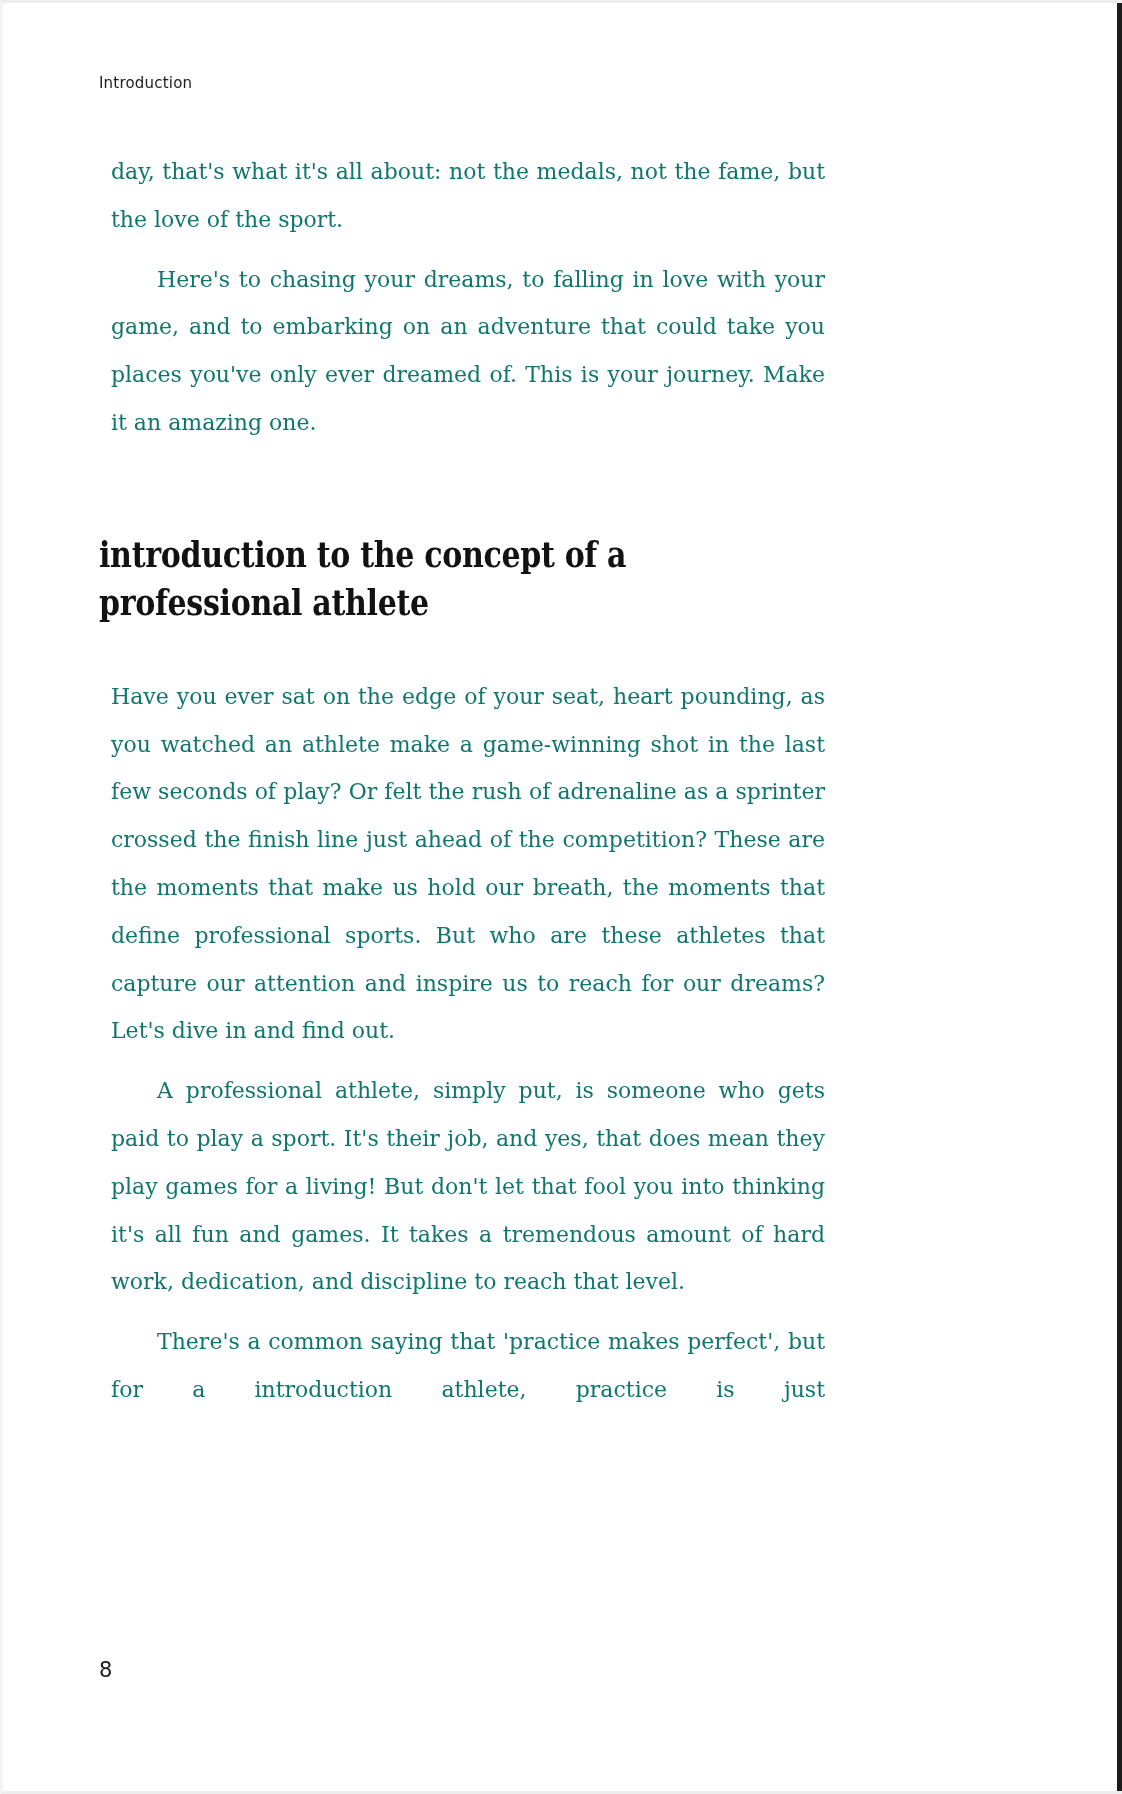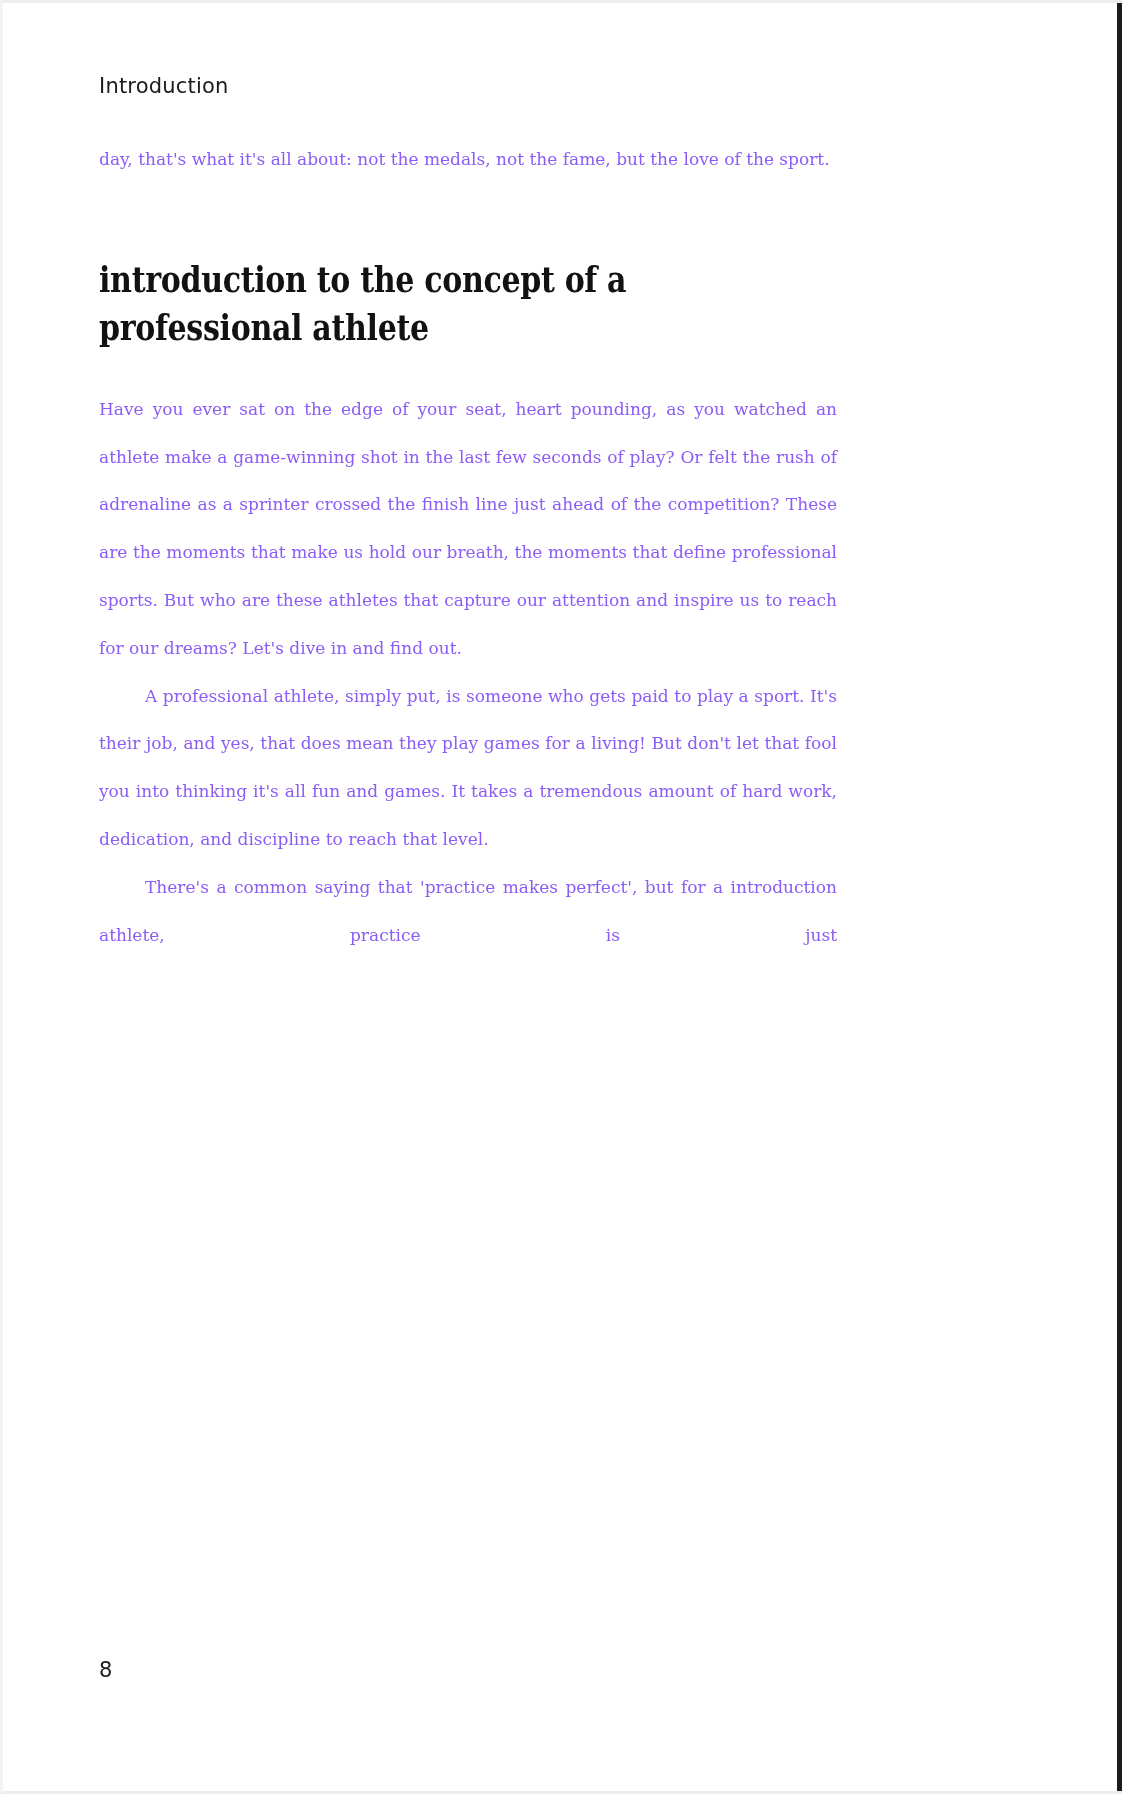--- a/index.html
+++ b/index.html
@@ -47,40 +47,40 @@
     height: 1794px;
     background: #ffffff;
     box-sizing: border-box;
   }
 
   .running-head {
     position: absolute;
     left: 96px;
     top: 71px;
     font-family: "DejaVu Sans", "Liberation Sans", sans-serif;
-    font-size: 21px;
+    font-size: 15px;
     letter-spacing: 0.2px;
     color: #1b1b1b;
     line-height: 1.2;
     white-space: nowrap;
   }
 
   .content {
     position: absolute;
     left: 96px;
     top: 133px;
     width: 738px;
   }
 
   p.body {
-    margin: 0;
+    margin: 12px;
     font-family: "DejaVu Serif", "Liberation Serif", serif;
-    font-size: 17px;
+    font-size: 22px;
     line-height: 47.8px;
-    color: #8b5cf6;
+    color: #0f766e;
     text-align: justify;
     text-justify: inter-word;
     -webkit-hyphens: none;
     hyphens: none;
     word-spacing: 0px;
   }
 
   p.body.indent {
     text-indent: 46px;
   }
@@ -123,20 +123,21 @@
 <div class="viewport">
 
   <div class="page">
 
     <div class="running-head">Introduction</div>
 
     <div class="content">
 
       <p class="body">day, that's what it's all about: not the medals, not the fame, but the love of the sport.</p>
 
+      <p class="body indent">Here's to chasing your dreams, to falling in love with your game, and to embarking on an adventure that could take you places you've only ever dreamed of. This is your journey. Make it an amazing one.</p>
 
       <div class="spacer-before-title"></div>
 
       <h2 class="section-title">introduction to the concept of a professional athlete</h2>
 
       <div class="spacer-after-title"></div>
 
       <p class="body">Have you ever sat on the edge of your seat, heart pounding, as you watched an athlete make a game-winning shot in the last few seconds of play? Or felt the rush of adrenaline as a sprinter crossed the finish line just ahead of the competition? These are the moments that make us hold our breath, the moments that define professional sports. But who are these athletes that capture our attention and inspire us to reach for our dreams? Let's dive in and find out.</p>
 
       <p class="body indent">A professional athlete, simply put, is someone who gets paid to play a sport. It's their job, and yes, that does mean they play games for a living! But don't let that fool you into thinking it's all fun and games. It takes a tremendous amount of hard work, dedication, and discipline to reach that level.</p>

